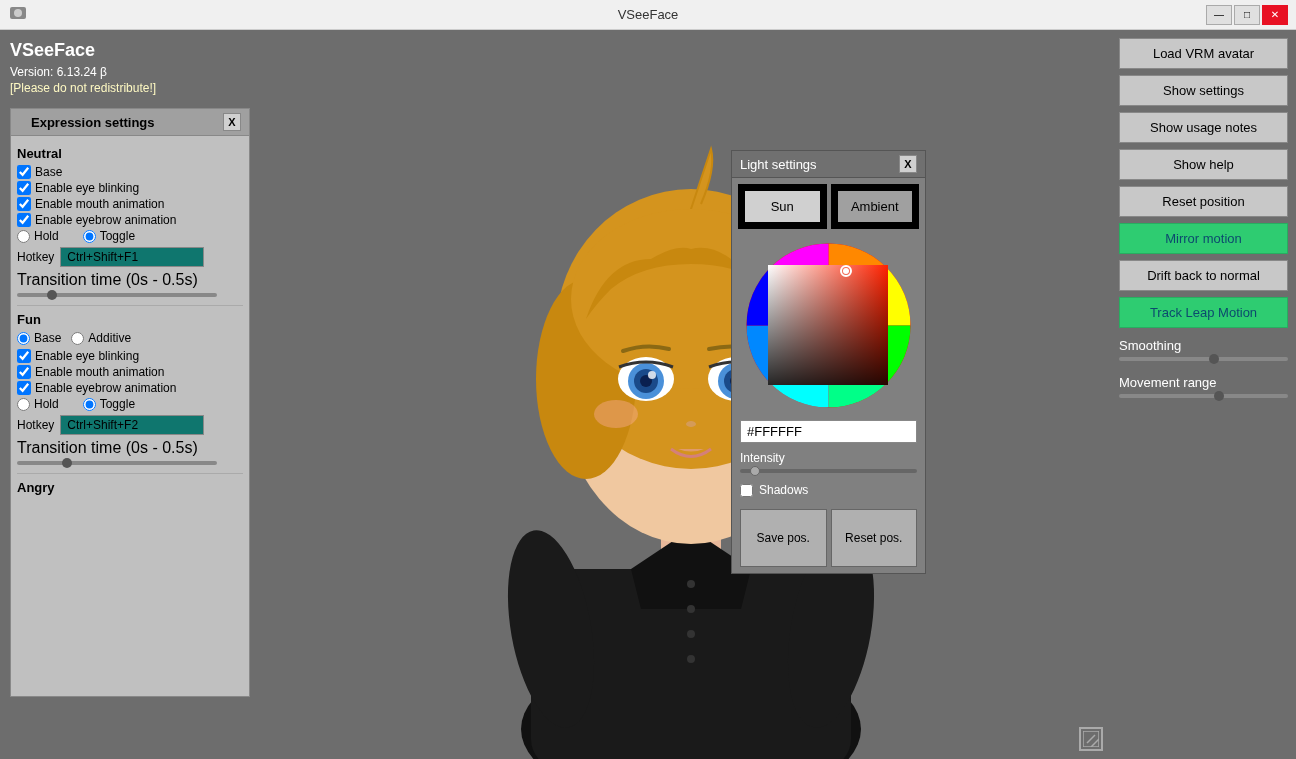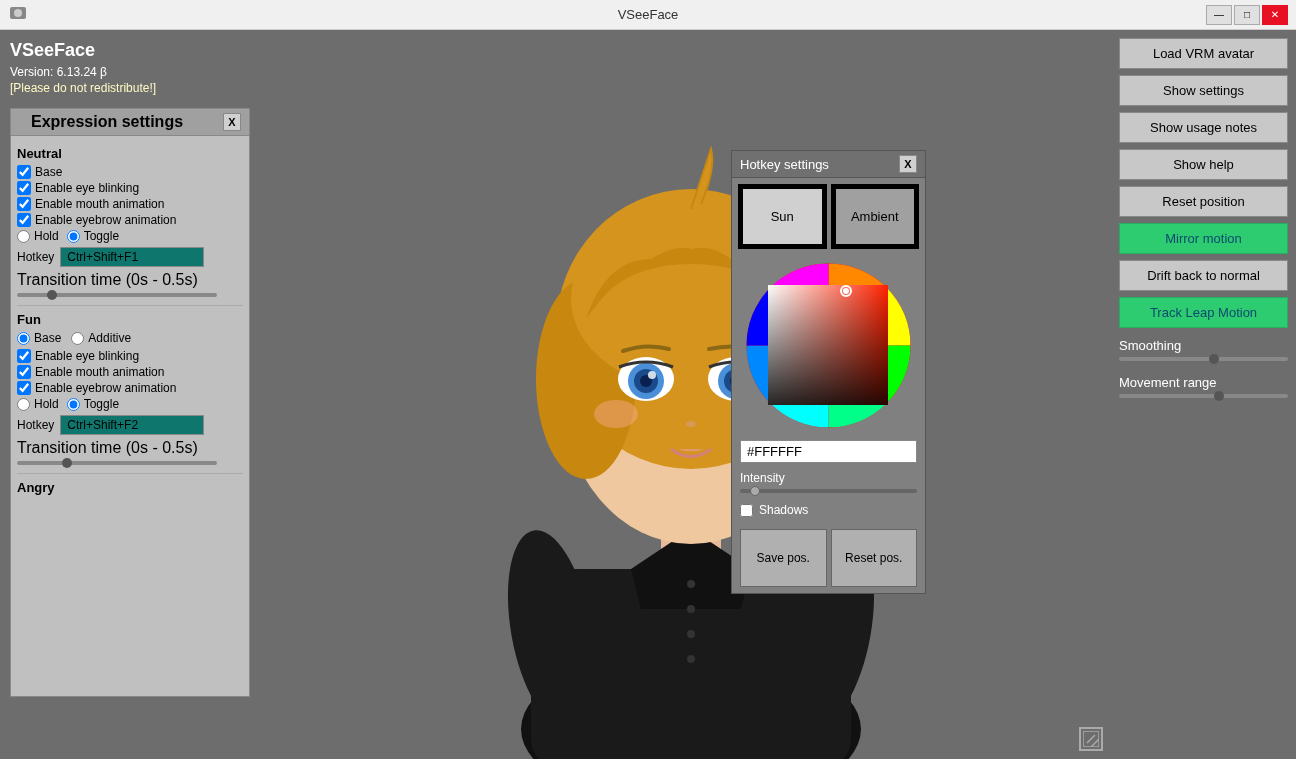--- a/index.html
+++ b/index.html
@@ -87,21 +87,21 @@
     }
     .expr-panel-header {
       background: #a0a0a0;
       padding: 4px 8px;
       display: flex;
       align-items: center;
       justify-content: space-between;
       border-bottom: 1px solid #888;
     }
     .expr-panel-header span {
-      font-size: 16px;
+      font-size: 13px;
       font-weight: bold;
       padding-left: 12px;
     }
     .close-btn {
       width: 18px;
       height: 18px;
       background: #d0d0d0;
       border: 1px solid #888;
       cursor: pointer;
       display: flex;
@@ -132,21 +132,21 @@
       font-size: 12px;
     }
     .checkbox-row input[type="checkbox"] {
       width: 14px;
       height: 14px;
     }
 
     .radio-row {
       display: flex;
       align-items: center;
-      gap: 8px;
+      gap: 24px;
       margin-bottom: 4px;
       font-size: 12px;
     }
     .radio-item {
       display: flex;
       align-items: center;
       gap: 4px;
     }
 
     .hotkey-row {
@@ -255,23 +255,23 @@
       font-size: 13px;
       color: #fff;
     }
     .light-tabs {
       display: flex;
       gap: 4px;
       padding: 6px;
     }
     .light-tab {
       flex: 1;
-      padding: 20px 8px;
+      padding: 8px 8px;
       background: #a0a0a0;
-      border: 5px solid #000000;
+      border: 7px solid #000000;
       cursor: pointer;
       text-align: center;
       font-size: 13px;
       color: #000;
     }
     .light-tab.active {
       background: #d0d0d0;
     }
 
     
@@ -588,21 +588,21 @@
       <div class="bottom-right-icon">
         <svg width="16" height="16" viewBox="0 0 16 16">
           <rect x="0" y="0" width="16" height="16" fill="none" stroke="#aaa" stroke-width="1.5"></rect>
           <path d="M12 4 L4 12 M16 8 L8 16" stroke="#aaa" stroke-width="1.5"></path>
         </svg>
       </div>
     </div>
 
     <div class="light-panel">
       <div class="light-panel-header">
-        <span>Hotkey settings</span>
+        <span>Light settings</span>
         <div class="close-btn" style="color:#000;">X</div>
       </div>
       <div class="light-tabs">
         <button class="light-tab active">Sun</button>
         <button class="light-tab">Ambient</button>
       </div>
 
       <div class="color-wheel-container">
         <svg width="165" height="165" viewBox="0 0 165 165">
           <defs>

